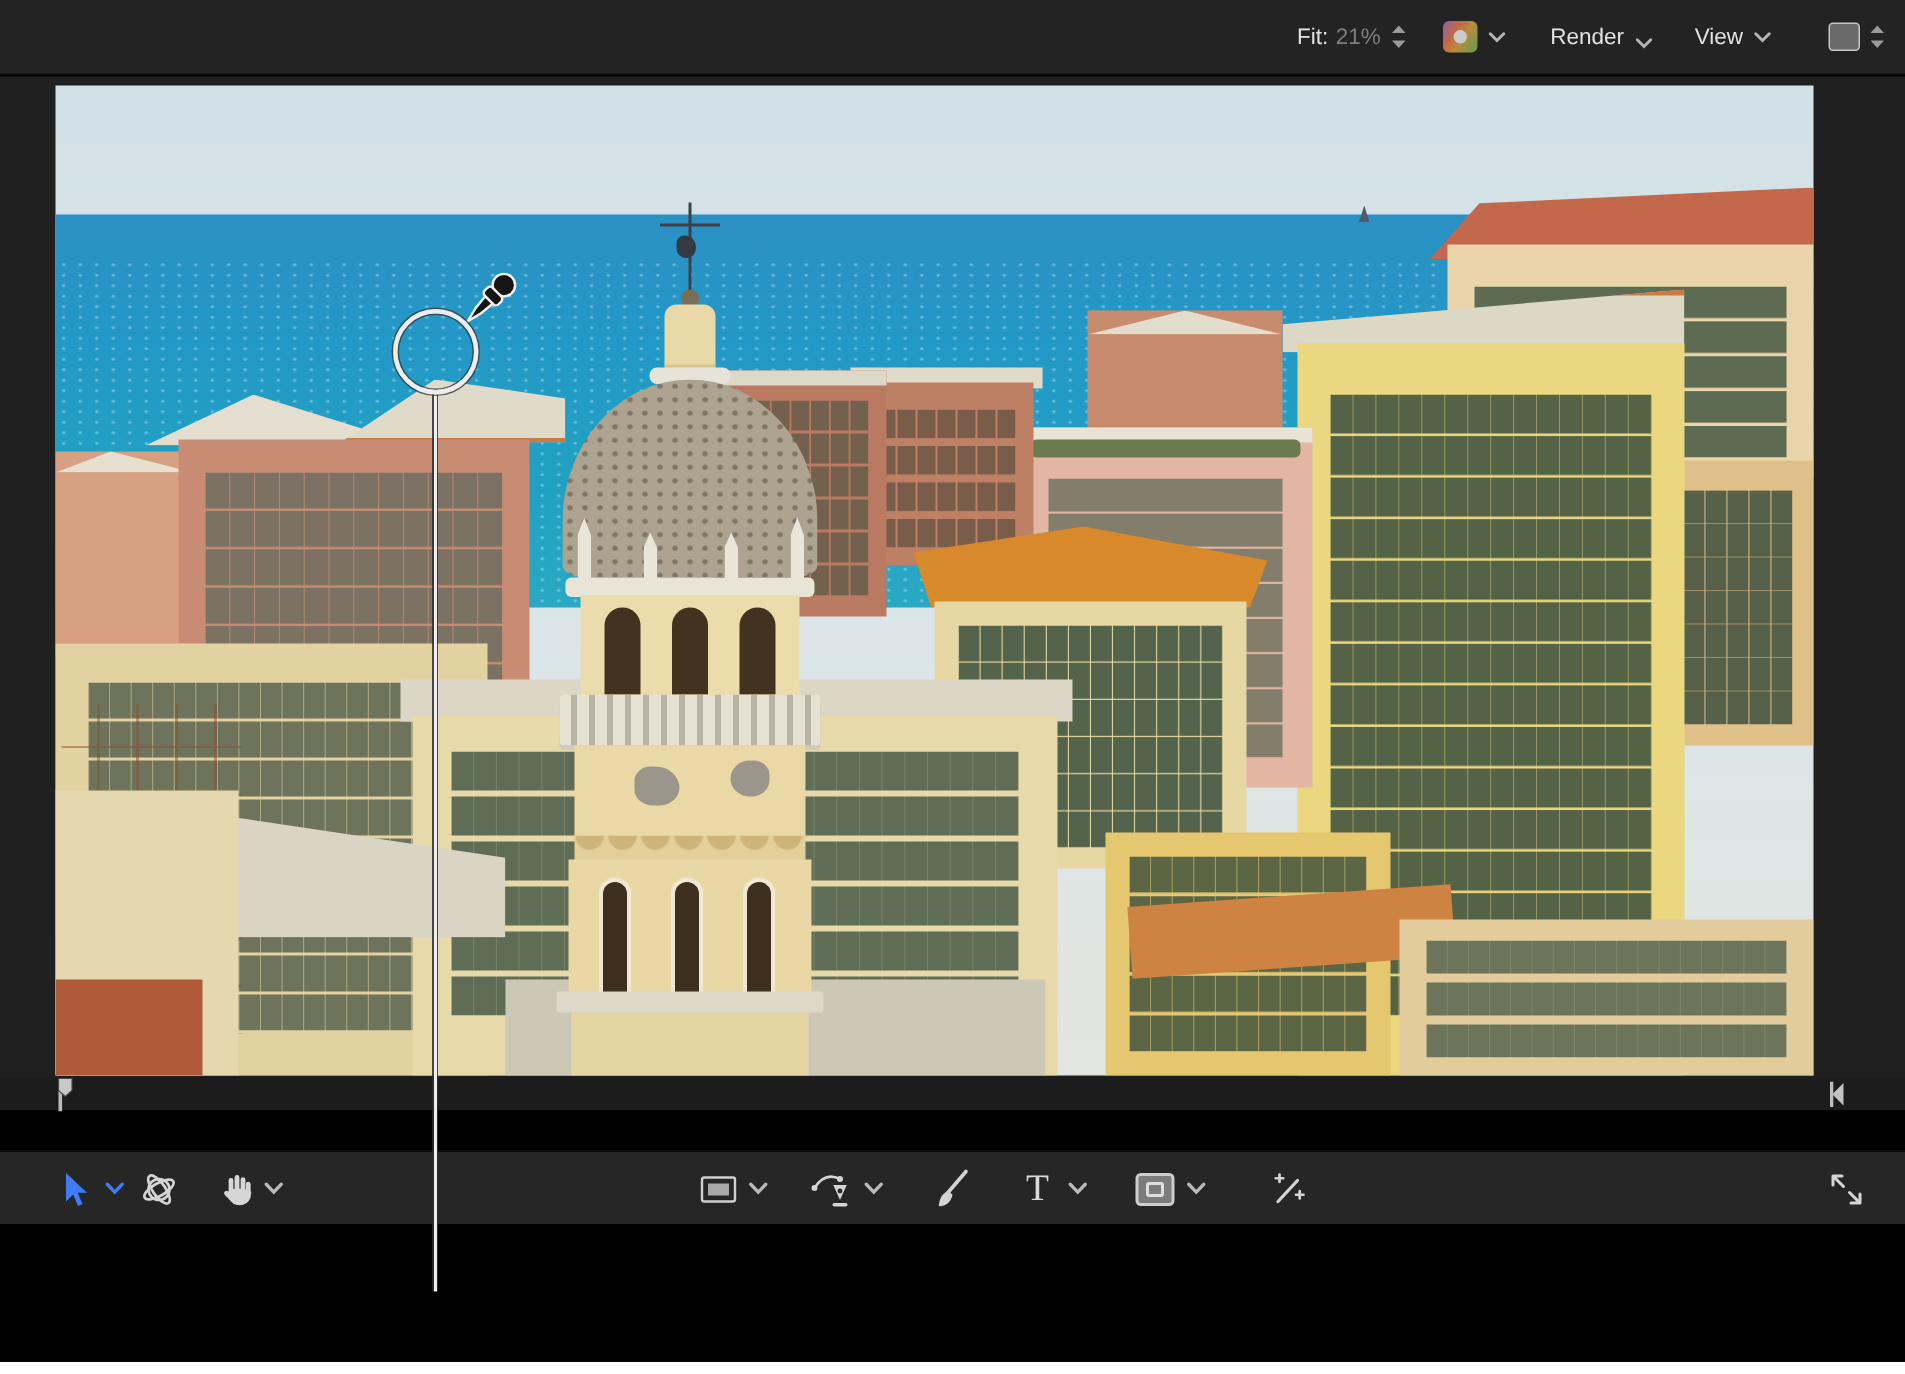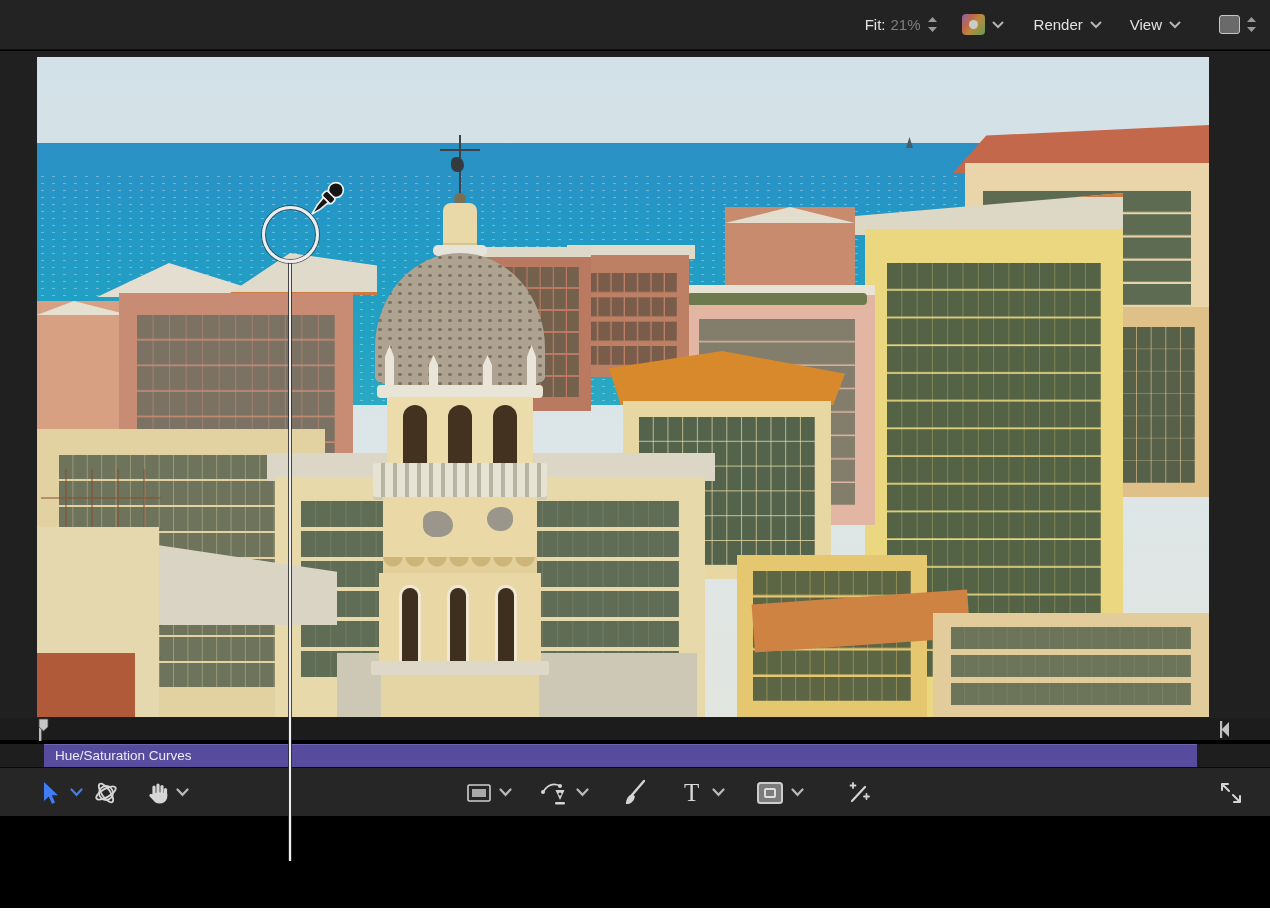--- a/index.html
+++ b/index.html
@@ -78,21 +78,21 @@
       <svg class="stepper" width="11" height="17" viewBox="0 0 11 17">
         <path d="M5.5 1 L10 6 H1 Z M1 11 H10 L5.5 16 Z" fill="#9a9a9a"></path>
       </svg>
     </div>
     <div class="tb-group" style="margin-right:30px;">
       <div class="swatch"></div>
       <svg class="chev" width="12" height="8" viewBox="0 0 12 8">
         <path d="M1.5 1.5 L6 6 L10.5 1.5" stroke="#b5b5b5" stroke-width="2" fill="none" stroke-linecap="round"></path>
       </svg>
     </div>
-    <div class="tb-group" style="margin-right:28px;">
+    <div class="tb-group" style="margin-right:28px;align-items:flex-end;">
       <span class="tb-label">Render</span>
       <svg class="chev" width="12" height="8" viewBox="0 0 12 8">
         <path d="M1.5 1.5 L6 6 L10.5 1.5" stroke="#b5b5b5" stroke-width="2" fill="none" stroke-linecap="round"></path>
       </svg>
     </div>
     <div class="tb-group" style="margin-right:38px;">
       <span class="tb-label">View</span>
       <svg class="chev" width="12" height="8" viewBox="0 0 12 8">
         <path d="M1.5 1.5 L6 6 L10.5 1.5" stroke="#b5b5b5" stroke-width="2" fill="none" stroke-linecap="round"></path>
       </svg>
@@ -223,25 +223,20 @@
     <svg width="18" height="23" viewBox="0 0 18 23" style="position:absolute;left:32px;top:0;">
       <rect x="7" y="1" width="2.4" height="22" fill="#bdbdbd"></rect>
       <path d="M7 1 H16 V9 L11.5 13 L7 9 Z" fill="#c8c8c8" stroke="#4a4a4a" stroke-width="0.8"></path>
     </svg>
     <svg width="16" height="17" viewBox="0 0 16 17" style="position:absolute;left:1214px;top:3px;">
       <rect x="6" y="0" width="2.2" height="17" fill="#bdbdbd"></rect>
       <path d="M15 1 V16 L7.5 8.5 Z" fill="#c2c2c2"></path>
     </svg>
   </div>
 
-  <div class="track-row">
-    <div class="clip">
-      <span class="clip-label">Hue/Saturation Curves</span>
-    </div>
-  </div>
 
   <div class="toolbar">
 
     <div class="tool" style="left:38px;">
       <svg width="22" height="26" viewBox="0 0 22 26">
         <path d="M6 2 L6 21 L10.8 16.4 L14 24 L17 22.6 L13.8 15.2 L20 15.2 Z" fill="#3f7cf5"></path>
       </svg>
     </div>
     <div class="tool" style="left:70px;">
       <svg width="13" height="9" viewBox="0 0 13 9">

